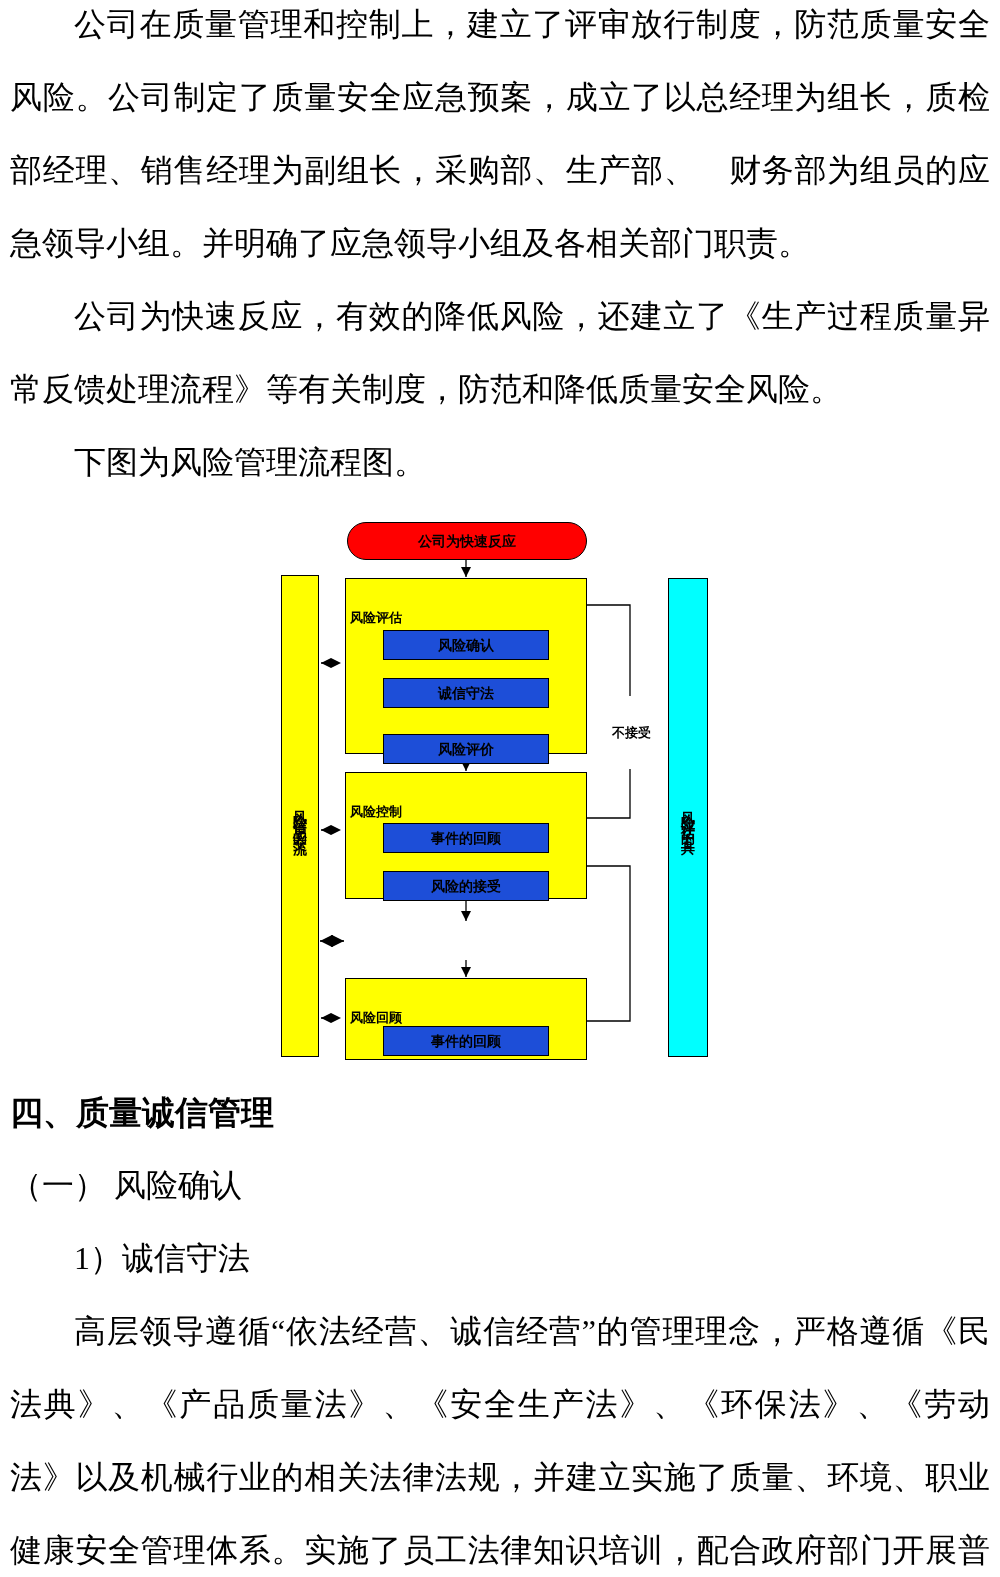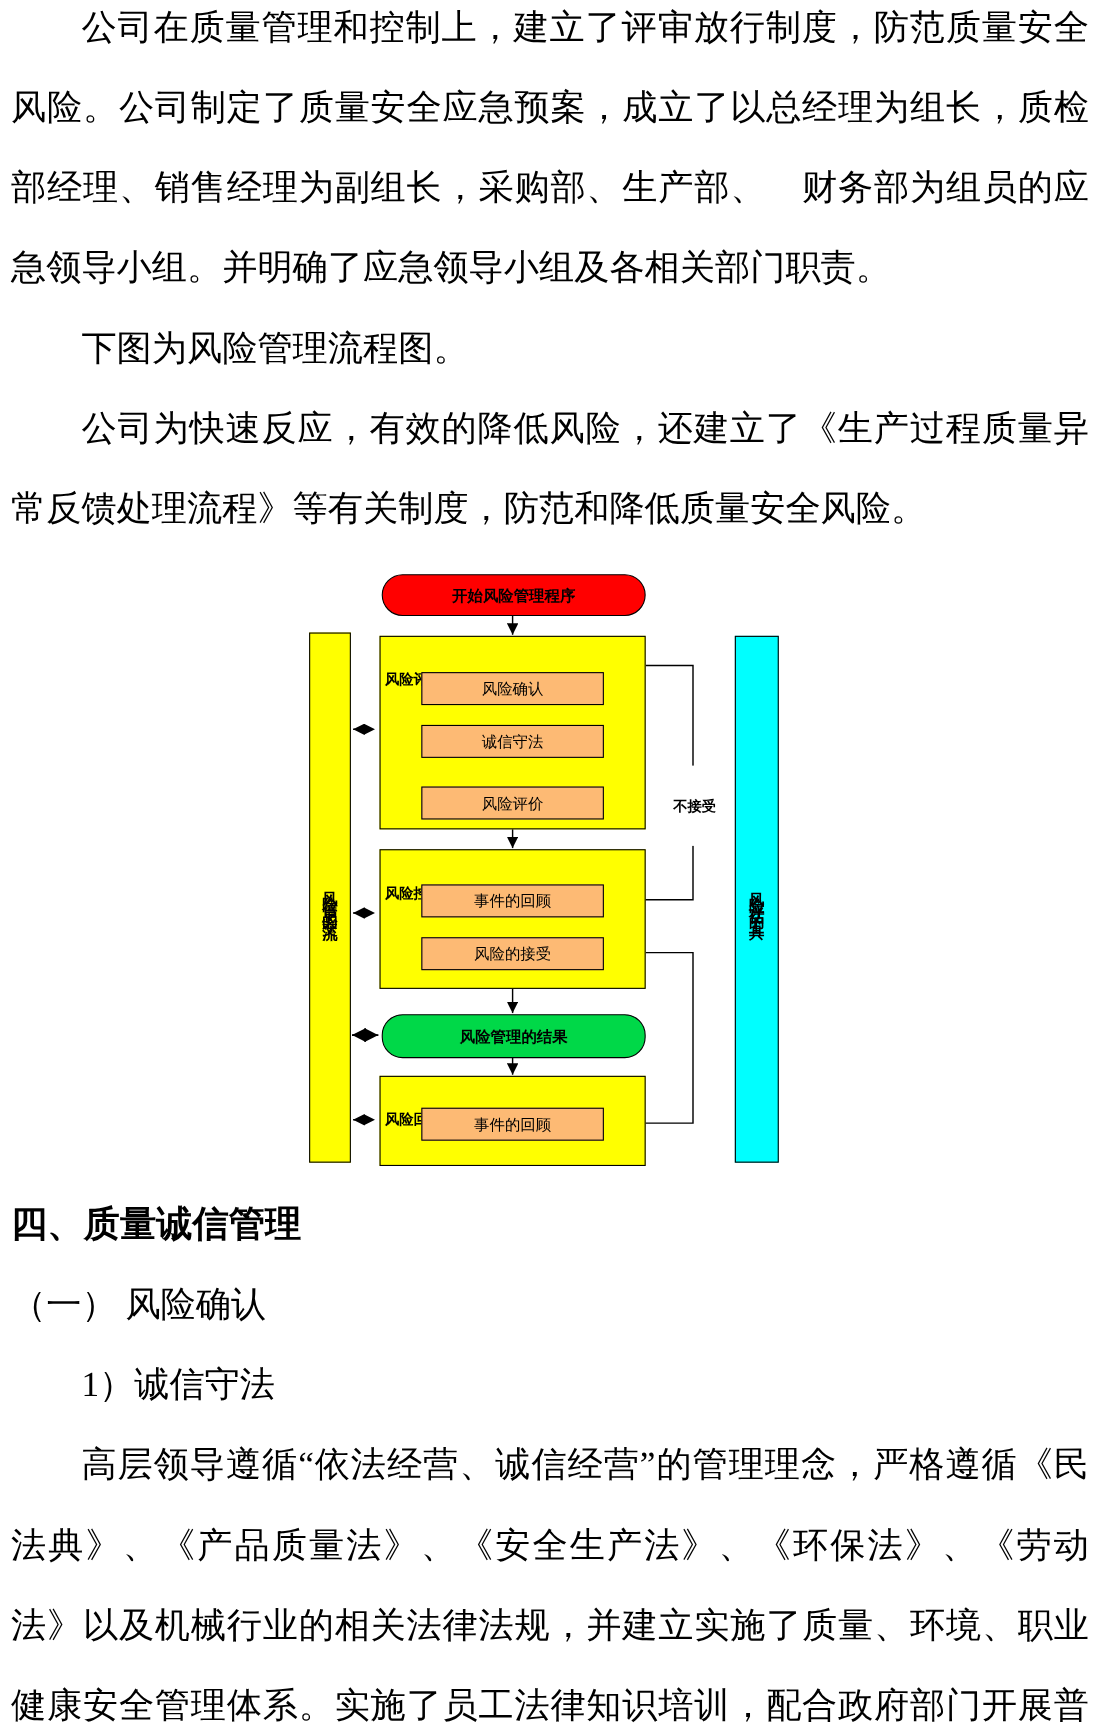--- a/index.html
+++ b/index.html
@@ -81,48 +81,49 @@
     position: absolute;
     left: 4px; top: 2px;
     font-weight: bold;
     font-size: 13px;
   }
   .step {
     position: absolute;
     left: 37px;
     width: 164px;
     height: 28px;
-    background: #fdba74;
+    background: #1d4ed8;
     border: 1px solid #000;
     display: flex;
     align-items: center;
     justify-content: center;
-    font-weight: normal;
+    font-weight: bold;
     font-size: 14px;
+    margin-top: 19px;
   }
   .s1 { top: 32px; }  .s2 { top: 80px; }  .s3 { top: 136px; }
   .s4 { top: 31px; }  .s5 { top: 79px; }
   .s6 { top: 28px; }
   .reject-label {
     position: absolute;
     left: 601px; top: 181px;
     font-weight: bold;
     font-size: 13px;
     background: #ffffff;
     padding: 0 1px;
   }
 </style>
 </head>
 <body>
 
 <div class="page">
 
   <p class="body-text first-par">公司在质量管理和控制上，建立了评审放行制度，防范质量安全风险。公司制定了质量安全应急预案，成立了以总经理为组长，质检部经理、销售经理为副组长，采购部、生产部、　财务部为组员的应急领导小组。并明确了应急领导小组及各相关部门职责。</p>
+  <p class="body-text">公司为快速反应，有效的降低风险，还建立了《生产过程质量异常反馈处理流程》等有关制度，防范和降低质量安全风险。</p>
   <p class="body-text">下图为风险管理流程图。</p>
-  <p class="body-text">公司为快速反应，有效的降低风险，还建立了《生产过程质量异常反馈处理流程》等有关制度，防范和降低质量安全风险。</p>
 
   <div class="flowchart">
 
     <svg class="arrows" width="980" height="555" viewBox="0 0 980 555" fill="none">
       <defs>
         <marker id="ar" viewBox="0 0 8 8" refX="8" refY="4" markerWidth="8" markerHeight="8" orient="auto">
           <path d="M0,0 L8,4 L0,8 z" fill="#000"></path>
         </marker>
         <marker id="al" viewBox="0 0 8 8" refX="0" refY="4" markerWidth="8" markerHeight="8" orient="auto">
           <path d="M8,0 L0,4 L8,8 z" fill="#000"></path>
@@ -142,21 +143,21 @@
 
       <polyline points="575,303 620,303 620,90 577,90" stroke="#000" stroke-width="1.3" marker-end="url(#al)"></polyline>
       <polyline points="575,506 620,506 620,351 577,351" stroke="#000" stroke-width="1.3" marker-end="url(#al)"></polyline>
 
       <line x1="311" y1="148" x2="331" y2="148" stroke="#000" stroke-width="1.3" stroke-dasharray="2 3" marker-start="url(#al)" marker-end="url(#ar)"></line>
       <line x1="311" y1="315" x2="331" y2="315" stroke="#000" stroke-width="1.3" stroke-dasharray="2 3" marker-start="url(#al)" marker-end="url(#ar)"></line>
       <line x1="310" y1="426" x2="334" y2="426" stroke="#000" stroke-width="1.6" marker-start="url(#al)" marker-end="url(#ar)"></line>
       <line x1="311" y1="503" x2="331" y2="503" stroke="#000" stroke-width="1.3" stroke-dasharray="2 3" marker-start="url(#al)" marker-end="url(#ar)"></line>
     </svg>
 
-    <div class="pill start-pill">开始风险管理程序</div>
+    <div class="pill start-pill">公司为快速反应</div>
 
     <div class="vbar left-bar">
       <span>风险信息的交流</span>
     </div>
 
     <div class="vbar right-bar">
       <span>风险评估的工具</span>
     </div>
 
     <div class="group group1">
@@ -165,21 +166,20 @@
       <div class="step s2">诚信守法</div>
       <div class="step s3">风险评价</div>
     </div>
 
     <div class="group group2">
       <div class="group-label">风险控制</div>
       <div class="step s4">事件的回顾</div>
       <div class="step s5">风险的接受</div>
     </div>
 
-    <div class="pill result-pill">风险管理的结果</div>
 
     <div class="group group3">
       <div class="group-label">风险回顾</div>
       <div class="step s6">事件的回顾</div>
     </div>
 
     <div class="reject-label">不接受</div>
   </div>
 
   <h2 class="heading">四、质量诚信管理</h2>

